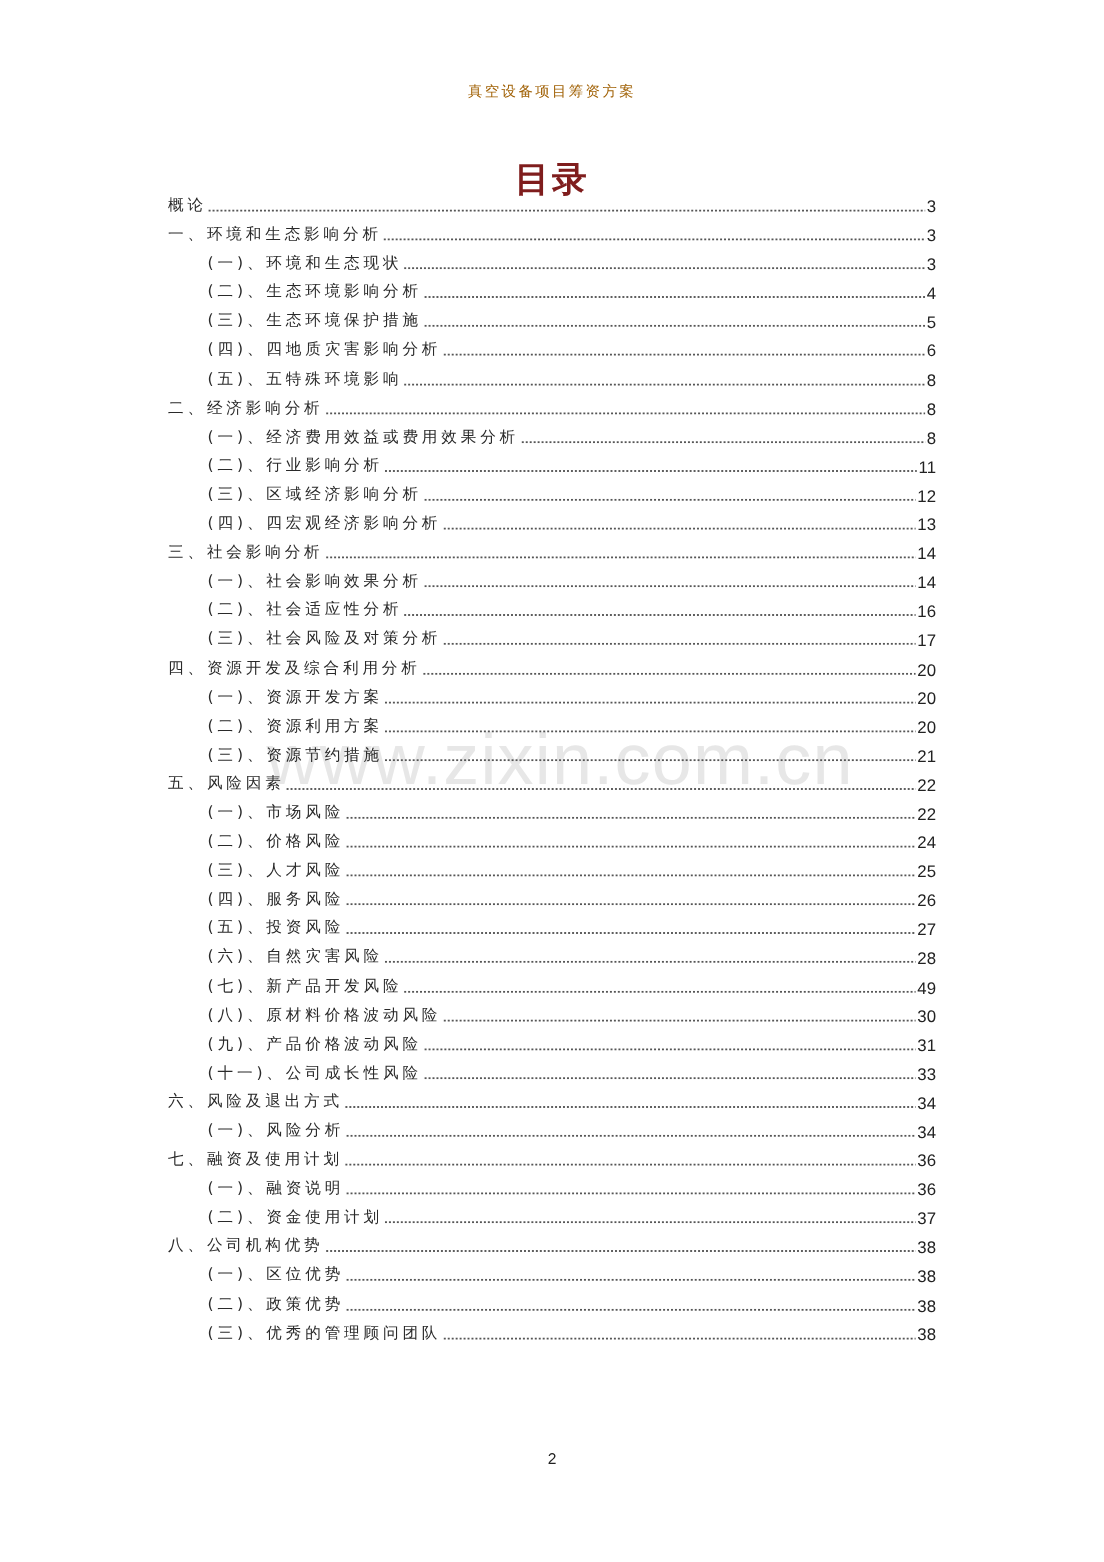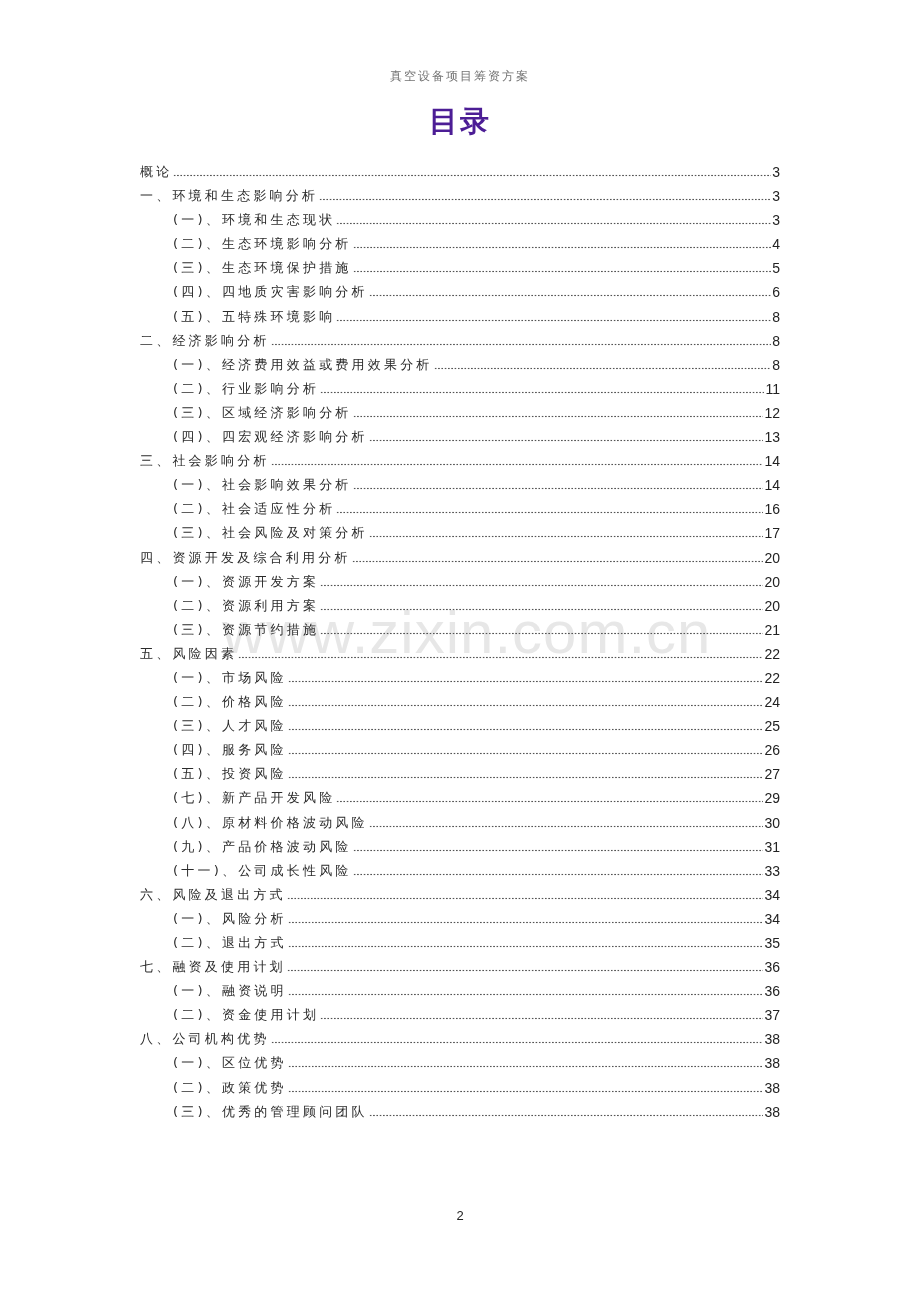--- a/index.html
+++ b/index.html
@@ -16,31 +16,31 @@
       color: #222222;
     }
     .running-header {
       position: absolute;
       top: 68px;
       left: 0;
       width: 920px;
       text-align: center;
       font-size: 12px;
       letter-spacing: 2px;
-      color: #737373;
+      color: #a16207;
     }
     .toc-title {
       position: absolute;
-      top: 102px;
+      top: 130px;
       left: 0;
       width: 920px;
       text-align: center;
       font-size: 29px;
       font-weight: bold;
-      color: #4c1d95;
+      color: #7f1d1d;
       letter-spacing: 2px;
     }
     .toc-list {
       position: absolute;
       top: 161px;
       left: 140px;
       width: 640px;
       margin: 0;
       padding: 0;
       list-style: none;
@@ -313,26 +313,33 @@
   </li>
 
   <li>
     <a class="toc-row level-2">
       <span class="toc-label">(五)、投资风险</span>
       <span class="toc-leader"></span>
       <span class="toc-page">27</span>
     </a>
   </li>
 
+  <li>
+    <a class="toc-row level-2">
+      <span class="toc-label">(六)、自然灾害风险</span>
+      <span class="toc-leader"></span>
+      <span class="toc-page">28</span>
+    </a>
+  </li>
 
   <li>
     <a class="toc-row level-2">
       <span class="toc-label">(七)、新产品开发风险</span>
       <span class="toc-leader"></span>
-      <span class="toc-page">29</span>
+      <span class="toc-page">49</span>
     </a>
   </li>
 
   <li>
     <a class="toc-row level-2">
       <span class="toc-label">(八)、原材料价格波动风险</span>
       <span class="toc-leader"></span>
       <span class="toc-page">30</span>
     </a>
   </li>
@@ -363,27 +370,20 @@
   </li>
 
   <li>
     <a class="toc-row level-2">
       <span class="toc-label">(一)、风险分析</span>
       <span class="toc-leader"></span>
       <span class="toc-page">34</span>
     </a>
   </li>
 
-  <li>
-    <a class="toc-row level-2">
-      <span class="toc-label">(二)、退出方式</span>
-      <span class="toc-leader"></span>
-      <span class="toc-page">35</span>
-    </a>
-  </li>
 
   <li>
     <a class="toc-row level-1">
       <span class="toc-label">七、融资及使用计划</span>
       <span class="toc-leader"></span>
       <span class="toc-page">36</span>
     </a>
   </li>
 
   <li>

